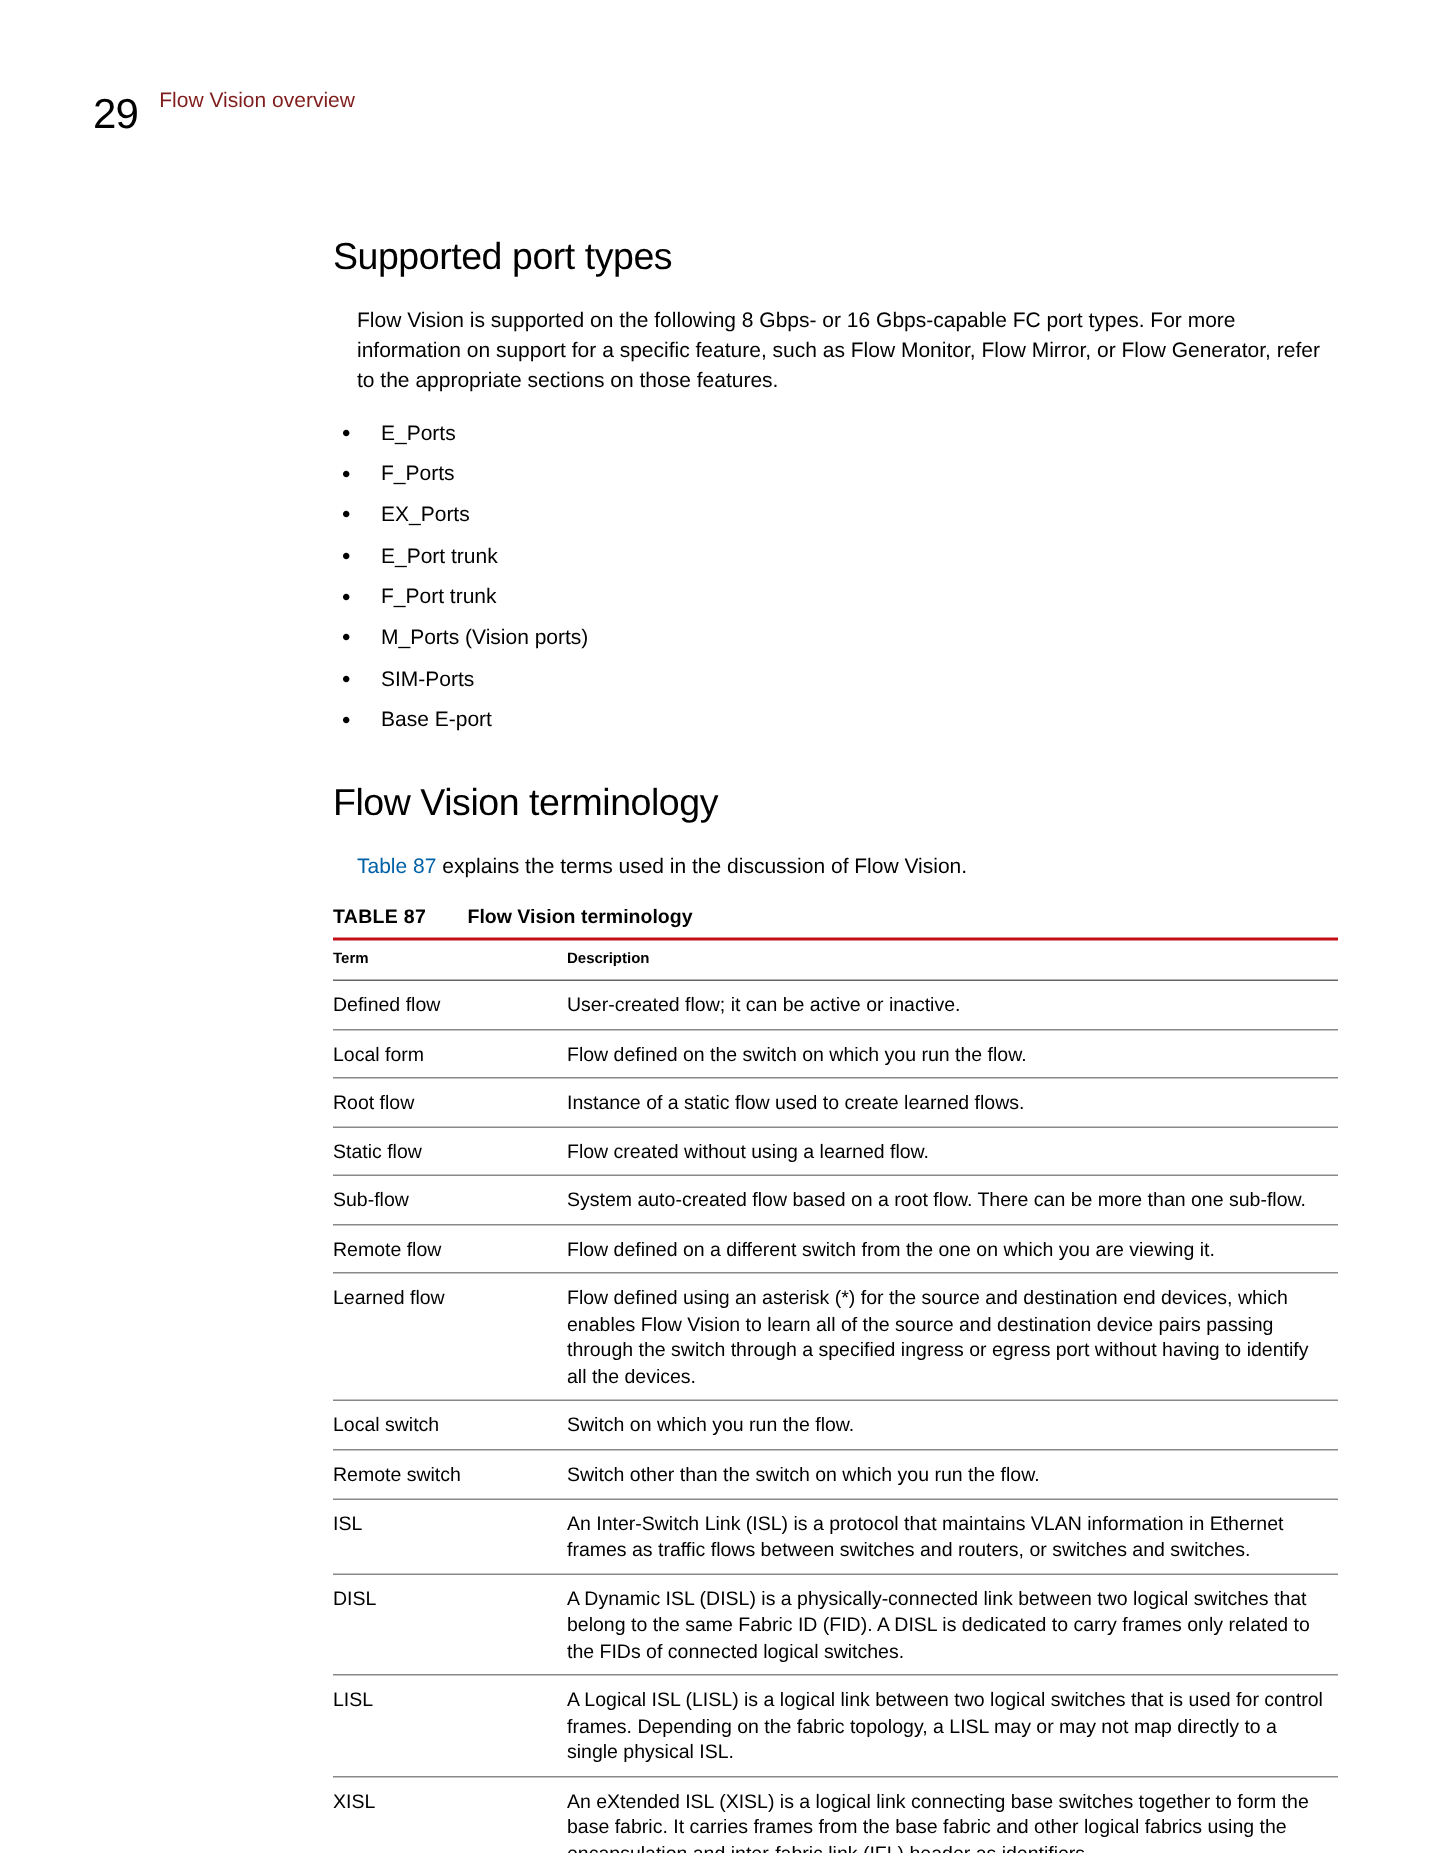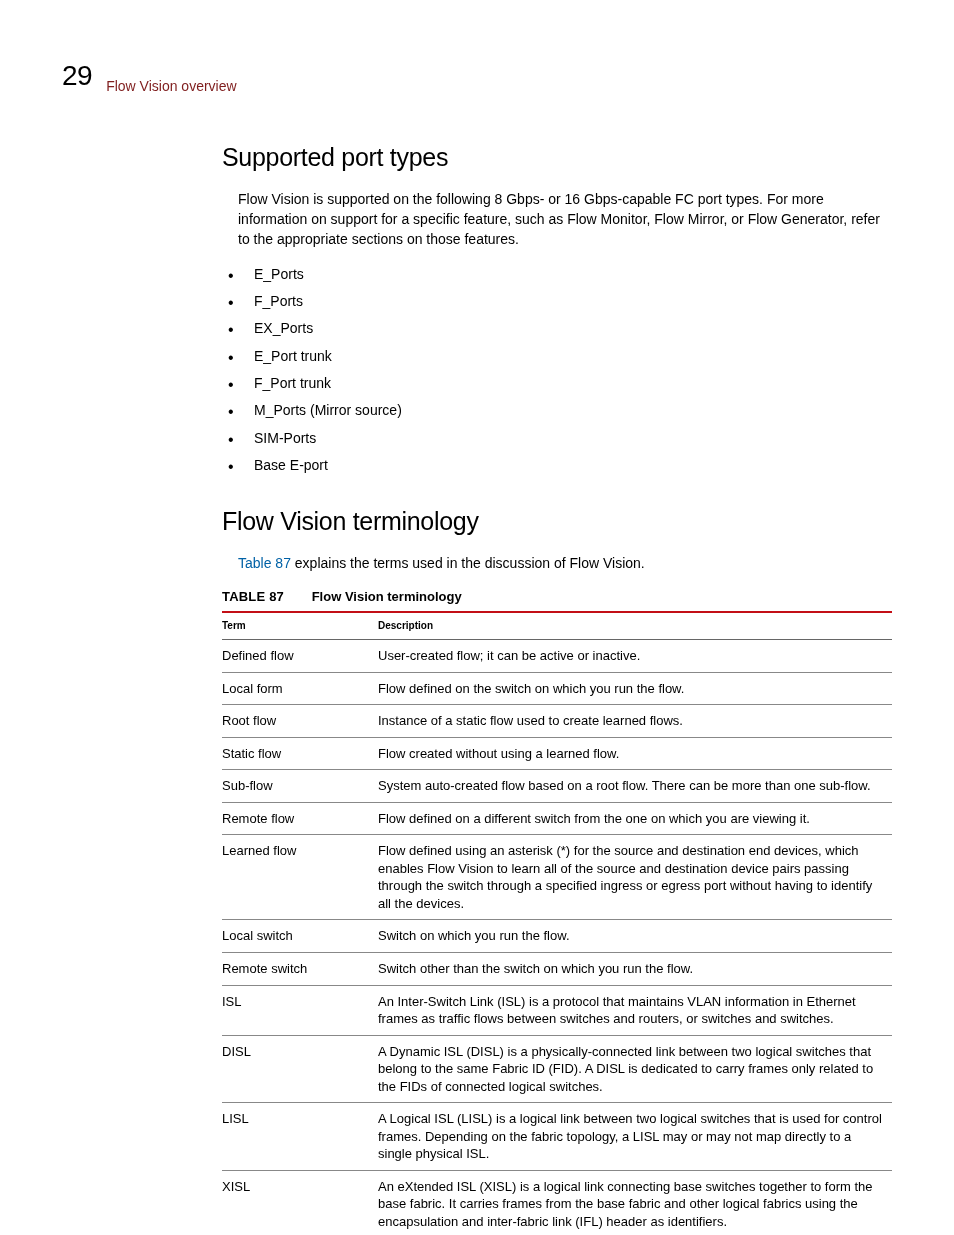--- a/index.html
+++ b/index.html
@@ -13,22 +13,22 @@
   }
   .page {
     width: 954px;
     min-height: 1235px;
     box-sizing: border-box;
     padding: 56px 62px 80px 62px;
     position: relative;
   }
   .running-header {
     display: flex;
-    align-items: flex-end;
-    margin-bottom: 42px;
+    align-items: flex-start;
+    margin-bottom: 56px;
   }
   .running-header .num {
     font-size: 28px;
     font-weight: 400;
     margin-right: 14px;
     font-family: Arial, Helvetica, sans-serif;
     letter-spacing: -0.5px;
   }
   .running-header .txt {
     font-size: 14px;
@@ -126,21 +126,21 @@
   <div class="content">
 
     <h2 class="section">Supported port types</h2>
     <p>Flow Vision is supported on the following 8 Gbps- or 16 Gbps-capable FC port types. For more information on support for a specific feature, such as Flow Monitor, Flow Mirror, or Flow Generator, refer to the appropriate sections on those features.</p>
     <ul class="bullets" id="port-list">
         <li>E_Ports</li>
         <li>F_Ports</li>
         <li>EX_Ports</li>
         <li>E_Port trunk</li>
         <li>F_Port trunk</li>
-        <li>M_Ports (Mirror source)</li>
+        <li>M_Ports (Vision ports)</li>
         <li>SIM-Ports</li>
         <li>Base E-port</li>
       </ul>
 
     <h2 class="section">Flow Vision terminology</h2>
     <p>
       <a class="xref">Table 87</a><span> explains the terms used in the discussion of Flow Vision.</span>
     </p>
 
     <div class="table-caption">

